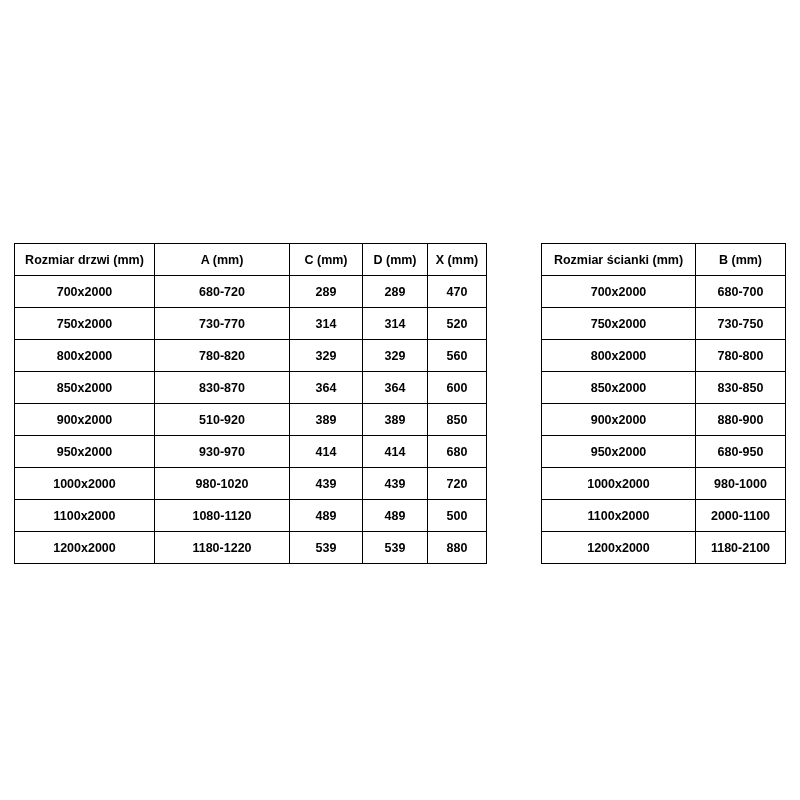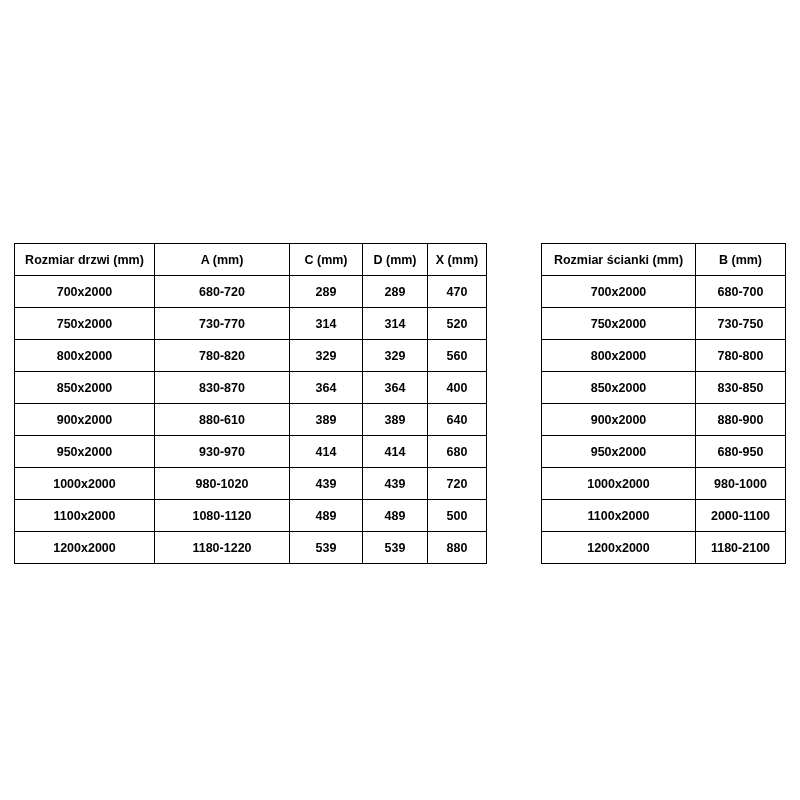--- a/index.html
+++ b/index.html
@@ -101,28 +101,28 @@
           <td>780-820</td>
           <td>329</td>
           <td>329</td>
           <td>560</td>
         </tr>
         <tr>
           <td>850x2000</td>
           <td>830-870</td>
           <td>364</td>
           <td>364</td>
-          <td>400</td>
+          <td>600</td>
         </tr>
         <tr>
           <td>900x2000</td>
-          <td>880-610</td>
+          <td>510-920</td>
           <td>389</td>
           <td>389</td>
-          <td>640</td>
+          <td>850</td>
         </tr>
         <tr>
           <td>950x2000</td>
           <td>930-970</td>
           <td>414</td>
           <td>414</td>
           <td>680</td>
         </tr>
         <tr>
           <td>1000x2000</td>

